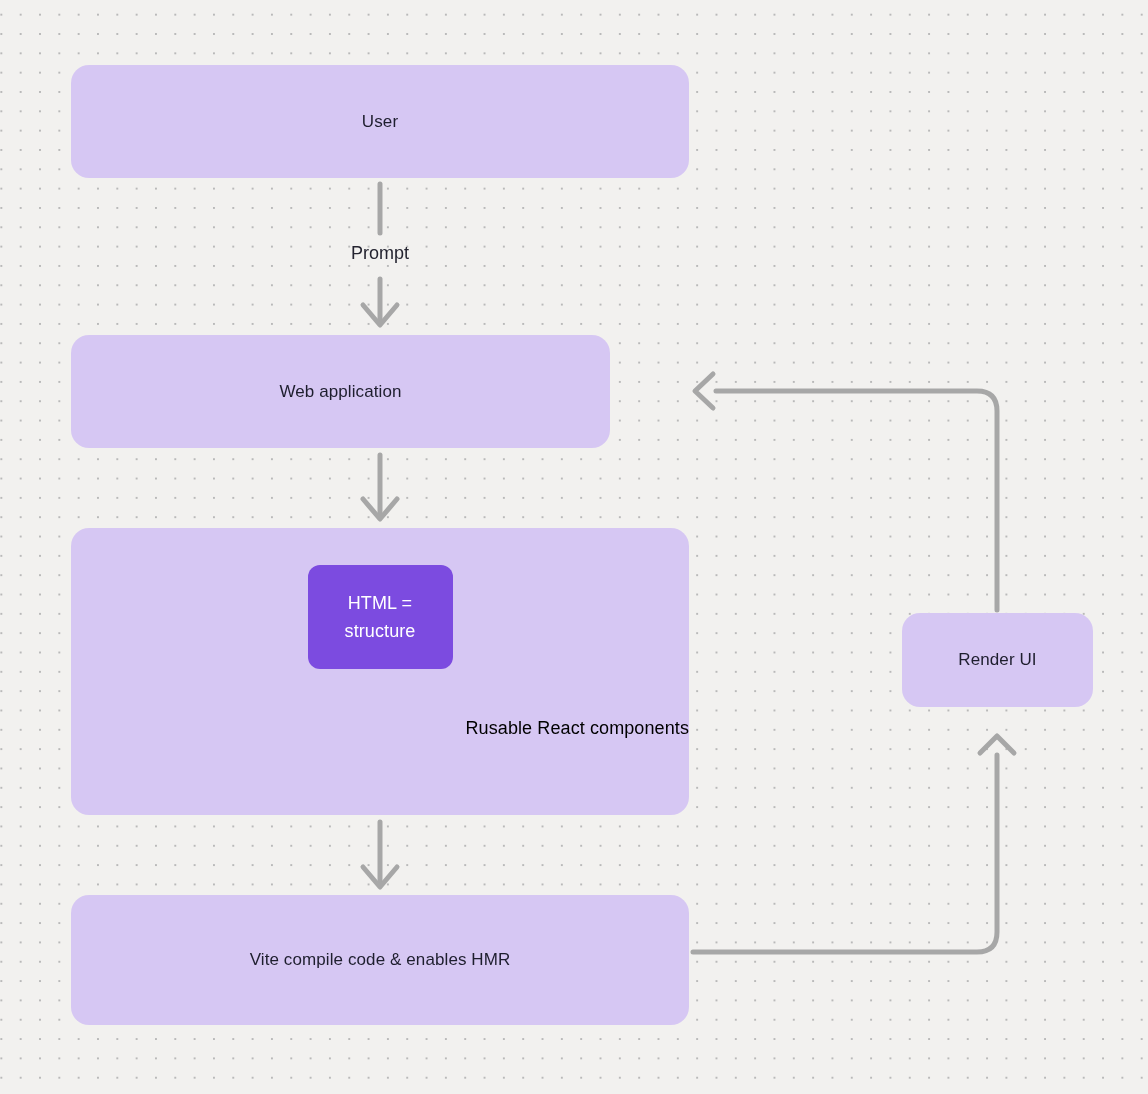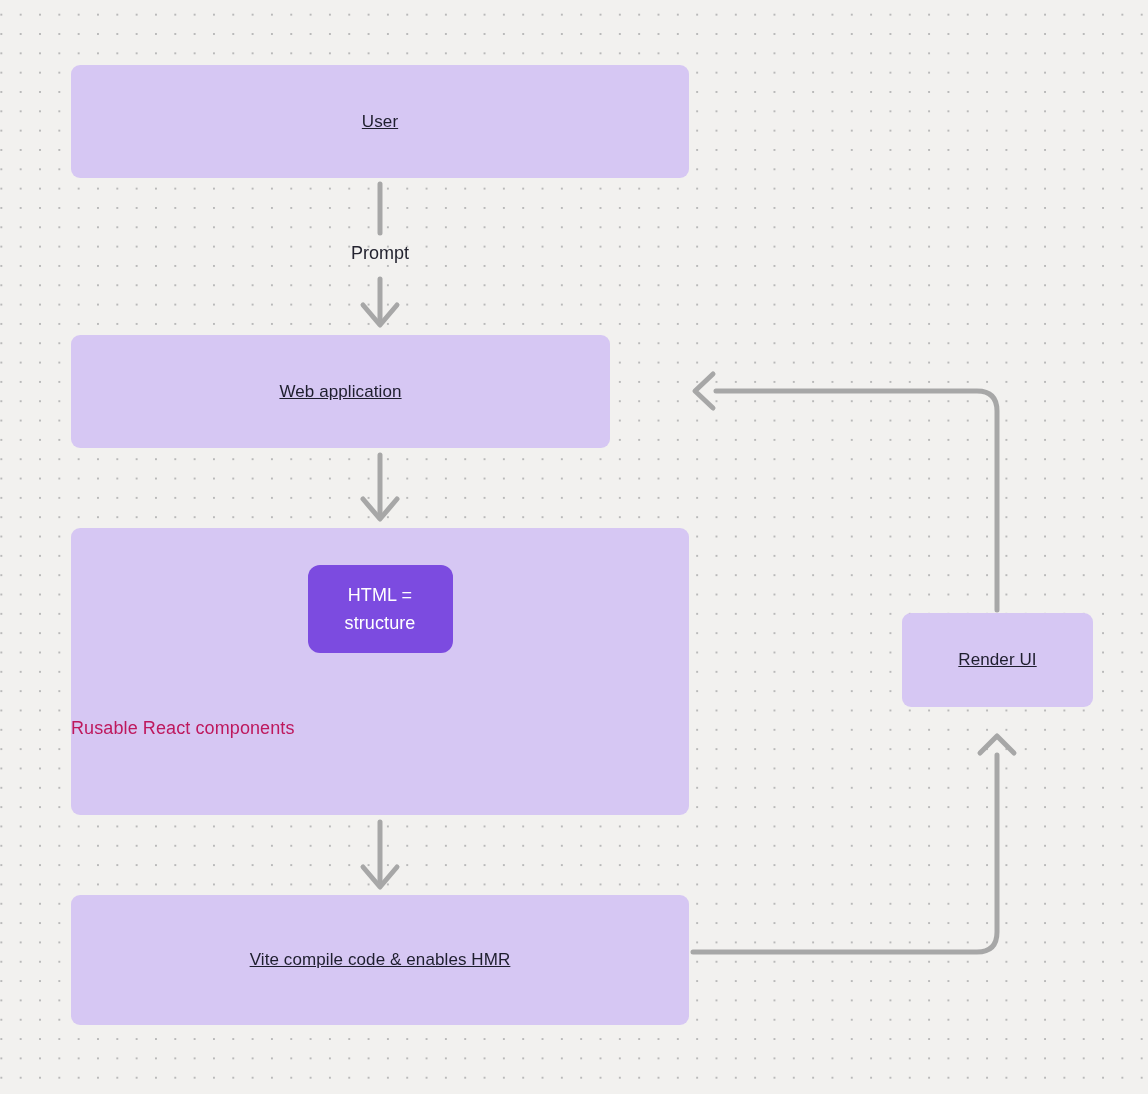--- a/index.html
+++ b/index.html
@@ -15,68 +15,67 @@
     background-color: #f2f1ef;
     background-image: radial-gradient(circle, #b9b9b9 1.1px, transparent 1.3px);
     background-size: 19.33px 19.33px;
     background-position: 11px 5px;
     font-family: "Liberation Sans", "DejaVu Sans", sans-serif;
     color: #1e1e2e;
   }
   .node {
     position: absolute;
     background: #d6c7f3;
-    border-radius: 9px;
+    border-radius: 18px;
     display: flex;
     align-items: center;
     justify-content: center;
     font-size: 17px;
     font-weight: 500;
     letter-spacing: 0.1px;
     color: #1e1e2e;
     text-align: center;
-    text-decoration: underline;
   }
   #node-user            { left: 71px;  top: 65px;  width: 618px; height: 113px; }
   #node-web-application { left: 71px;  top: 335px; width: 539px; height: 113px; }
   #node-components      { left: 71px;  top: 528px; width: 618px; height: 287px;
                           display: block; }
   #node-vite            { left: 71px;  top: 895px; width: 618px; height: 130px; }
   #node-render-ui       { left: 902px; top: 613px; width: 191px; height: 94px; }
 
   .chip-row {
     position: absolute;
     left: 0; right: 0; top: 37px;
     display: flex;
     justify-content: center;
     gap: 25px;
   }
   .chip {
     width: 145px;
-    height: 88px;
+    height: 104px;
     background: #7c4be0;
     border-radius: 12px;
     display: flex;
     align-items: center;
     justify-content: center;
     text-align: center;
     color: #ffffff;
     font-size: 18px;
     font-weight: 500;
     line-height: 1.58;
     padding: 0 14px;
     box-sizing: border-box;
   }
   .group-caption {
     position: absolute;
     left: 0; right: 0; top: 190px;
-    text-align: left;
+    text-align: right;
     font-size: 18px;
     font-weight: 500;
-    color: #be185d;
+    color: #000000;
   }
   #edges-layer {
     position: absolute;
     left: 0; top: 0;
     width: 1148px;
     height: 1094px;
     pointer-events: none;
   }
   #edges-layer path, #edges-layer polyline {
     fill: none;

